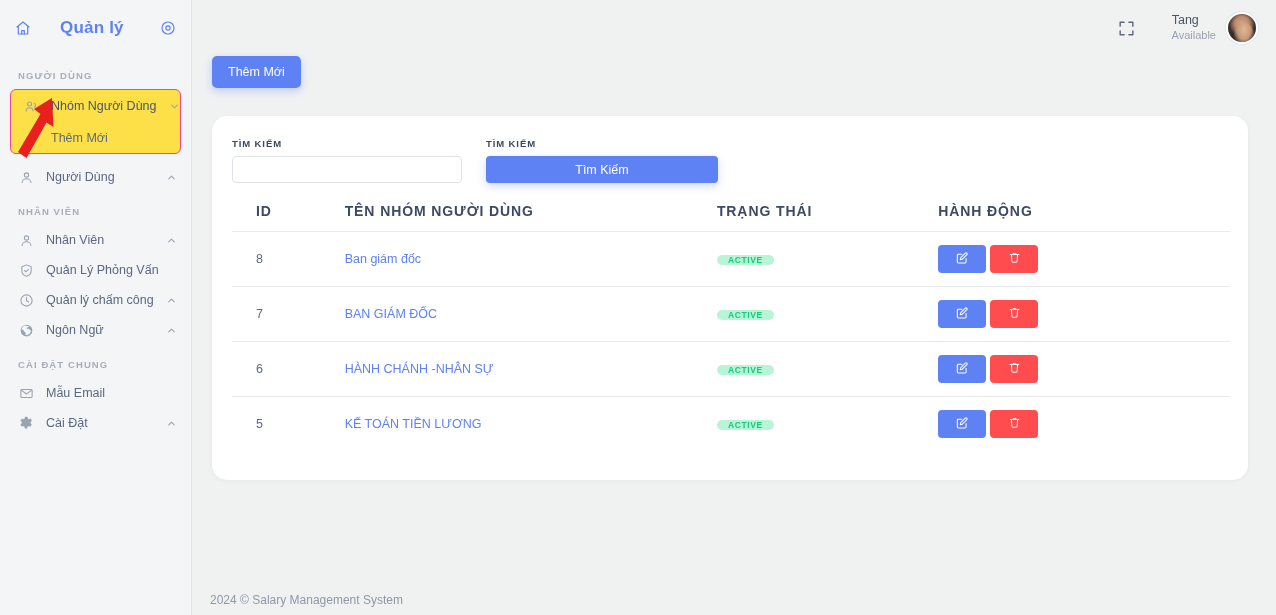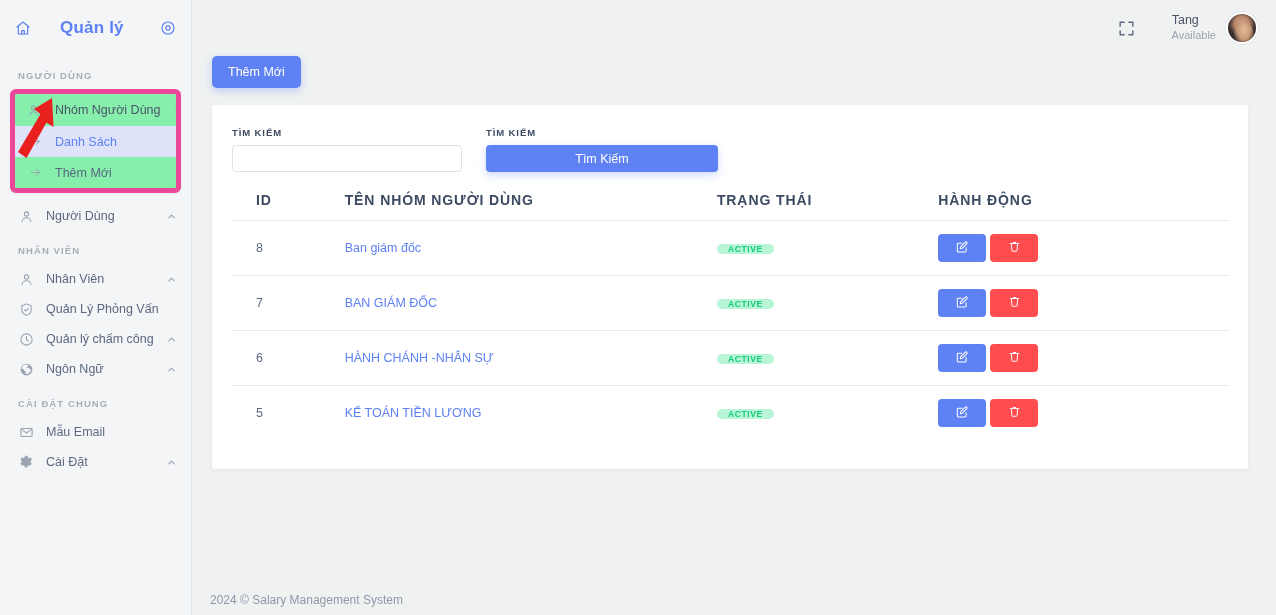--- a/index.html
+++ b/index.html
@@ -54,22 +54,22 @@
     font-size: 12.5px;
     cursor: pointer;
   }
   .nav-item .ic { width: 16px; height: 16px; flex: 0 0 16px; display:flex; align-items:center; justify-content:center; color:#9aa3b2; }
   .nav-item .lbl { flex: 1; white-space: nowrap; }
   .nav-item .chev { width: 12px; height: 12px; color: #9aa3b2; display:flex; align-items:center; justify-content:center;}
 
   
   .group-card {
     margin: 0 10px;
-    background: #86efac;
-    border: 5px solid #ec4899;
+    background: #fde047;
+    border: 1px solid #ec4899;
     border-radius: 6px;
     box-shadow: 0 1px 3px rgba(20,30,60,.05);
     overflow: hidden;
   }
   .group-card .nav-item { padding-left: 12px; height: 32px; color:#4a5568;}
   .sub-item {
     display: flex; align-items: center;
     height: 31px;
     padding-left: 12px;
     gap: 12px;
@@ -110,24 +110,24 @@
   .btn-add {
     background: #5e81f4; color: #fff;
     border: none; border-radius: 5px;
     font-size: 12.5px;
     padding: 9px 16px;
     cursor: pointer;
     box-shadow: 0 3px 8px rgba(94,129,244,.35);
     font-family: "Liberation Sans", sans-serif;
   }
   .card {
-    margin-top: 17px;
+    margin-top: 28px;
     width: 1036px;
     background: #fff;
-    border-radius: 2px;
+    border-radius: 15px;
     box-shadow: 0 1px 4px rgba(20,30,60,.06);
     padding: 22px 18px 28px 20px;
   }
   .filters { display: flex; gap: 24px; align-items: flex-start; }
   .field { display: flex; flex-direction: column; gap: 7px; }
   .field-label {
     font-size: 9.5px; letter-spacing: .9px; font-weight: bold;
     color: #3c4a62; text-transform: uppercase;
   }
   .search-input {
@@ -224,29 +224,20 @@
               <path d="M16.5 7.2a3 3 0 0 1 0 5.6"></path>
               <path d="M17.5 14.4c2 .7 3.2 2.4 3.2 4.6"></path>
             </svg>
         </span>
         <span class="lbl">Nhóm Người Dùng</span>
         <span class="chev">
           <svg width="11" height="11" viewBox="0 0 24 24" fill="none" stroke="currentColor" stroke-width="2.4" stroke-linecap="round" stroke-linejoin="round">
               <path d="M6 9l6 6 6-6"></path>
             </svg>
         </span>
-      </div>
-      <div class="sub-item active">
-        <span class="ic">
-          <svg width="13" height="13" viewBox="0 0 24 24" fill="none" stroke="currentColor" stroke-width="1.8" stroke-linecap="round" stroke-linejoin="round">
-              <path d="M4 12h15"></path>
-              <path d="M13 6l6 6-6 6"></path>
-            </svg>
-        </span>
-        <span class="lbl">Danh Sách</span>
       </div>
       <div class="sub-item">
         <span class="ic">
           <svg width="13" height="13" viewBox="0 0 24 24" fill="none" stroke="currentColor" stroke-width="1.8" stroke-linecap="round" stroke-linejoin="round">
               <path d="M4 12h15"></path>
               <path d="M13 6l6 6-6 6"></path>
             </svg>
         </span>
         <span class="lbl">Thêm Mới</span>
       </div>

